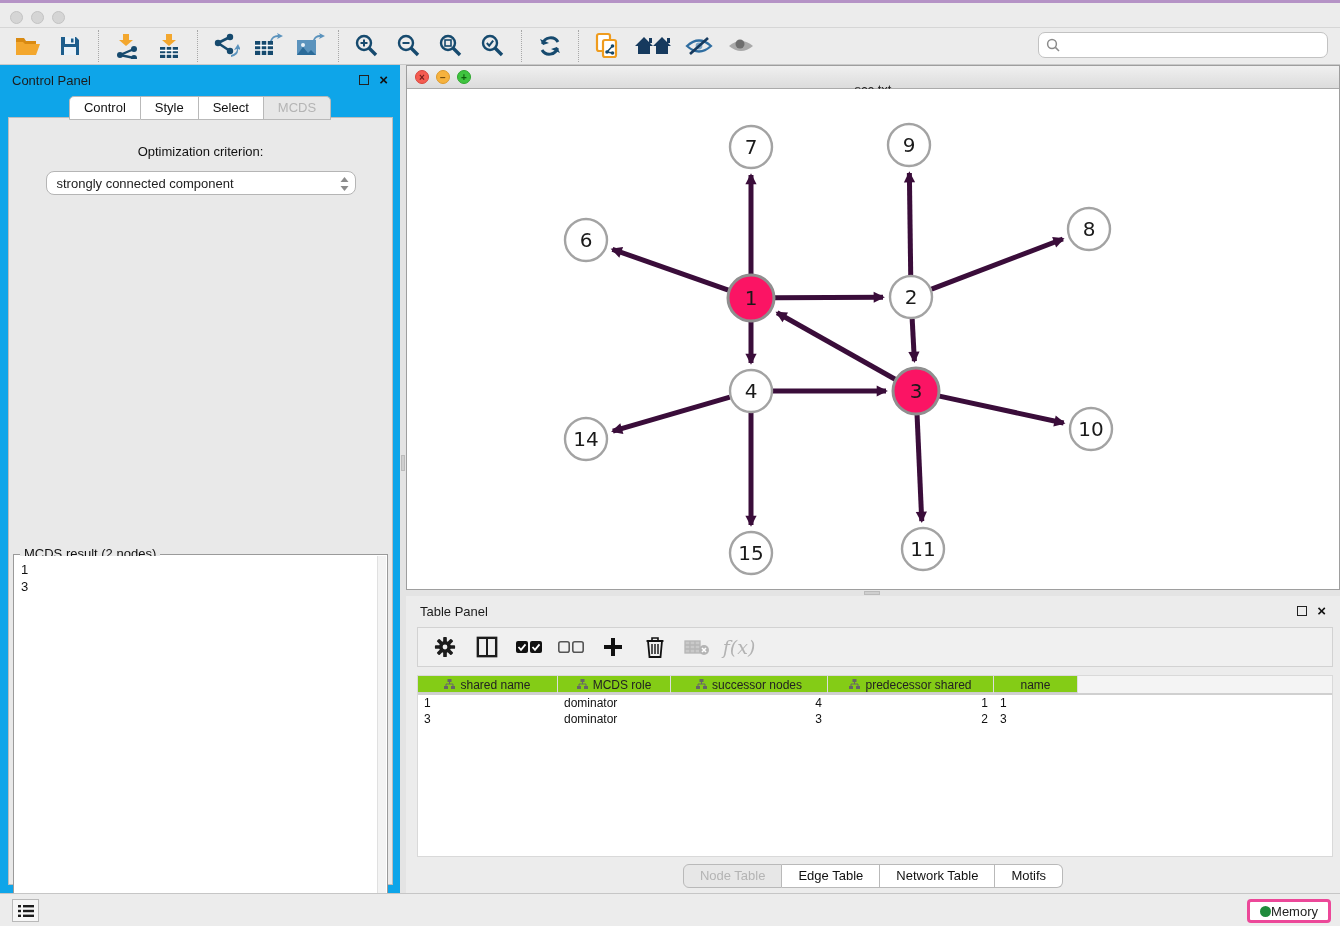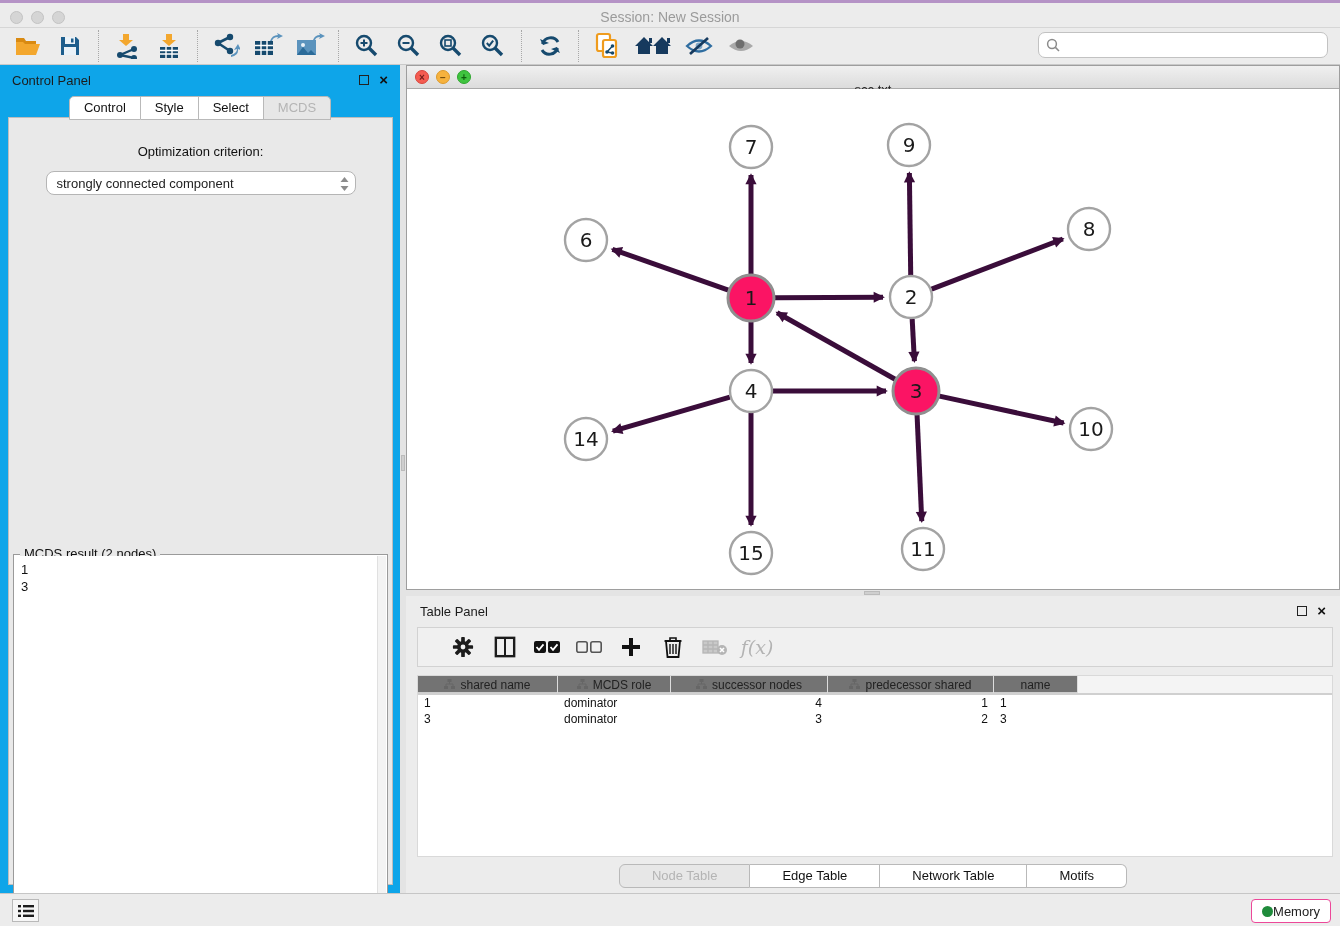--- a/index.html
+++ b/index.html
@@ -58,54 +58,53 @@
   .light.green { background:#3fc43f; border:1px solid #2ea62e; color:rgba(0,70,0,.8); }
   .netwin-title { position:absolute; left:0; right:0; top:16px; text-align:center; font-size:13px; color:#222; }
   .canvas { position:absolute; left:0; top:23px; width:932px; height:500px; background:#fff; }
 
   
   .hdivider { position:absolute; left:406px; top:590px; width:934px; height:6px; background:#e4e4e4; }
   .hgrip { position:absolute; left:458px; top:1px; width:16px; height:4px; background:#cfcfcf; border:1px solid #bbb; }
 
   
   .tpanel { position:absolute; left:406px; top:596px; width:934px; height:297px; background:#ececec; }
-  .tp-toolbar { position:absolute; left:11px; top:31px; width:916px; height:40px; background:#f0f0f0; border:1px solid #d2d2d2; display:flex; align-items:center; gap:14px; padding-left:31px; }
+  .tp-toolbar { position:absolute; left:11px; top:31px; width:916px; height:40px; background:#f0f0f0; border:1px solid #d2d2d2; display:flex; align-items:center; gap:14px; padding-left:13px; }
   .tp-tbtn { width:28px; height:28px; display:flex; align-items:center; justify-content:center; }
   .fx { font-family:"DejaVu Serif","Liberation Serif",serif; font-style:italic; font-size:19px; color:#b3b3b3; }
   .tablewrap { position:absolute; left:11px; top:79px; width:916px; height:182px; background:#fff; border:1px solid #d9d9d9; }
   .thead { display:flex; height:19px; background:#f4f4f4; border-bottom:2px solid #d0d0d0; }
-  .th { display:flex; align-items:center; justify-content:center; gap:5px; font-size:12px; color:#222; border-right:1px solid #ddd; background:#737373; box-shadow:inset 0 -1px 0 #ccc; }
+  .th { display:flex; align-items:center; justify-content:center; gap:5px; font-size:12px; color:#222; border-right:1px solid #ddd; background:#84cc16; box-shadow:inset 0 -1px 0 #ccc; }
   .trow { display:flex; height:16px; font-size:12px; color:#111; }
   .td { padding:1px 6px 0; overflow:hidden; white-space:nowrap; }
   .num { text-align:right; }
   .tp-tabs { position:absolute; left:0; right:0; top:268px; display:flex; justify-content:center; }
-  .tp-tabs .tabseg { padding:3px 32px 4px; }
+  .tp-tabs .tabseg { padding:3px 16px 4px; }
   .tp-tabs .tabseg:first-child { border-radius:6px 0 0 6px; }
   .tp-tabs .tabseg:last-child { border-radius:0 6px 6px 0; }
   .tp-tabs .tabseg.sel { border-radius:6px 0 0 6px; }
 
   
   .statusbar { position:absolute; left:0; top:893px; width:1340px; height:33px; background:#ececec; border-top:1px solid #c6c6c6; }
   .status-left-btn { position:absolute; left:12px; top:5px; width:27px; height:23px; background:#f6f6f6; border:1px solid #b9b9b9; display:flex; align-items:center; justify-content:center; }
-  .memory-btn { position:absolute; right:9px; top:5px; height:24px; background:#fff; border:1px solid #ec4899; border-radius:4px; display:flex; align-items:center; padding:0 10px; font-size:13px; }
+  .memory-btn { position:absolute; right:9px; top:5px; height:24px; background:#fff; border:3px solid #ec4899; border-radius:4px; display:flex; align-items:center; padding:0 10px; font-size:13px; }
   .memdot { width:11px; height:11px; border-radius:50%; background:#1f8b3b; }
   svg { display:block; }
 </style>
 </head>
 <body>
 
 <div id="app">
 
   <div class="titlebar">
     <div class="traffic-inactive">
         <span></span>
         <span></span>
         <span></span>
       </div>
-    <div class="win-title">Session: New Session</div>
   </div>
 
   <div class="toolbar">
     <div class="tb-group">
       <div class="tb-btn">
         <svg width="28" height="24" viewBox="0 0 28 24">
             <path d="M2 4 h8 l2 3 h10 v3 H2 z" fill="#d98a12"></path>
             <path d="M2 8 h7 l2 2 h15 l-4 11 H2 z" fill="#f3a72e"></path>
           </svg>
       </div>

